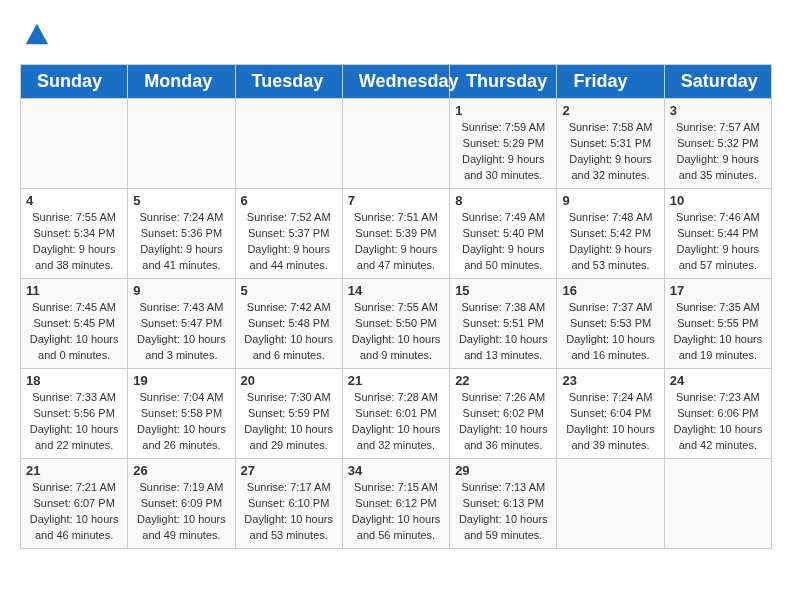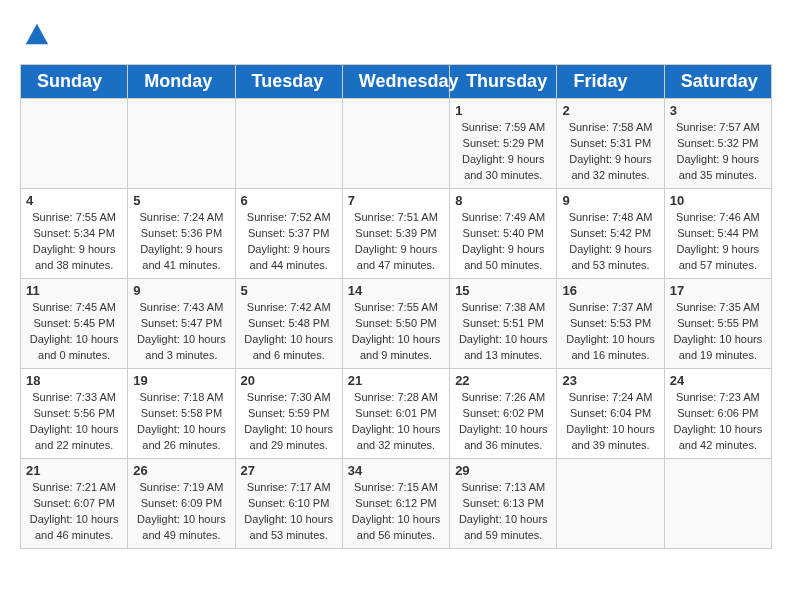--- a/index.html
+++ b/index.html
@@ -247,21 +247,21 @@
       <tr>
         <td>
           <span class="day-num">18</span>
           <div class="cell-content">Sunrise: 7:33 AM
 Sunset: 5:56 PM
 Daylight: 10 hours
 and 22 minutes.</div>
         </td>
         <td>
           <span class="day-num">19</span>
-          <div class="cell-content">Sunrise: 7:18 AM
+          <div class="cell-content">Sunrise: 7:04 AM
 Sunset: 5:58 PM
 Daylight: 10 hours
 and 26 minutes.</div>
         </td>
         <td>
           <span class="day-num">20</span>
           <div class="cell-content">Sunrise: 7:30 AM
 Sunset: 5:59 PM
 Daylight: 10 hours
 and 29 minutes.</div>

